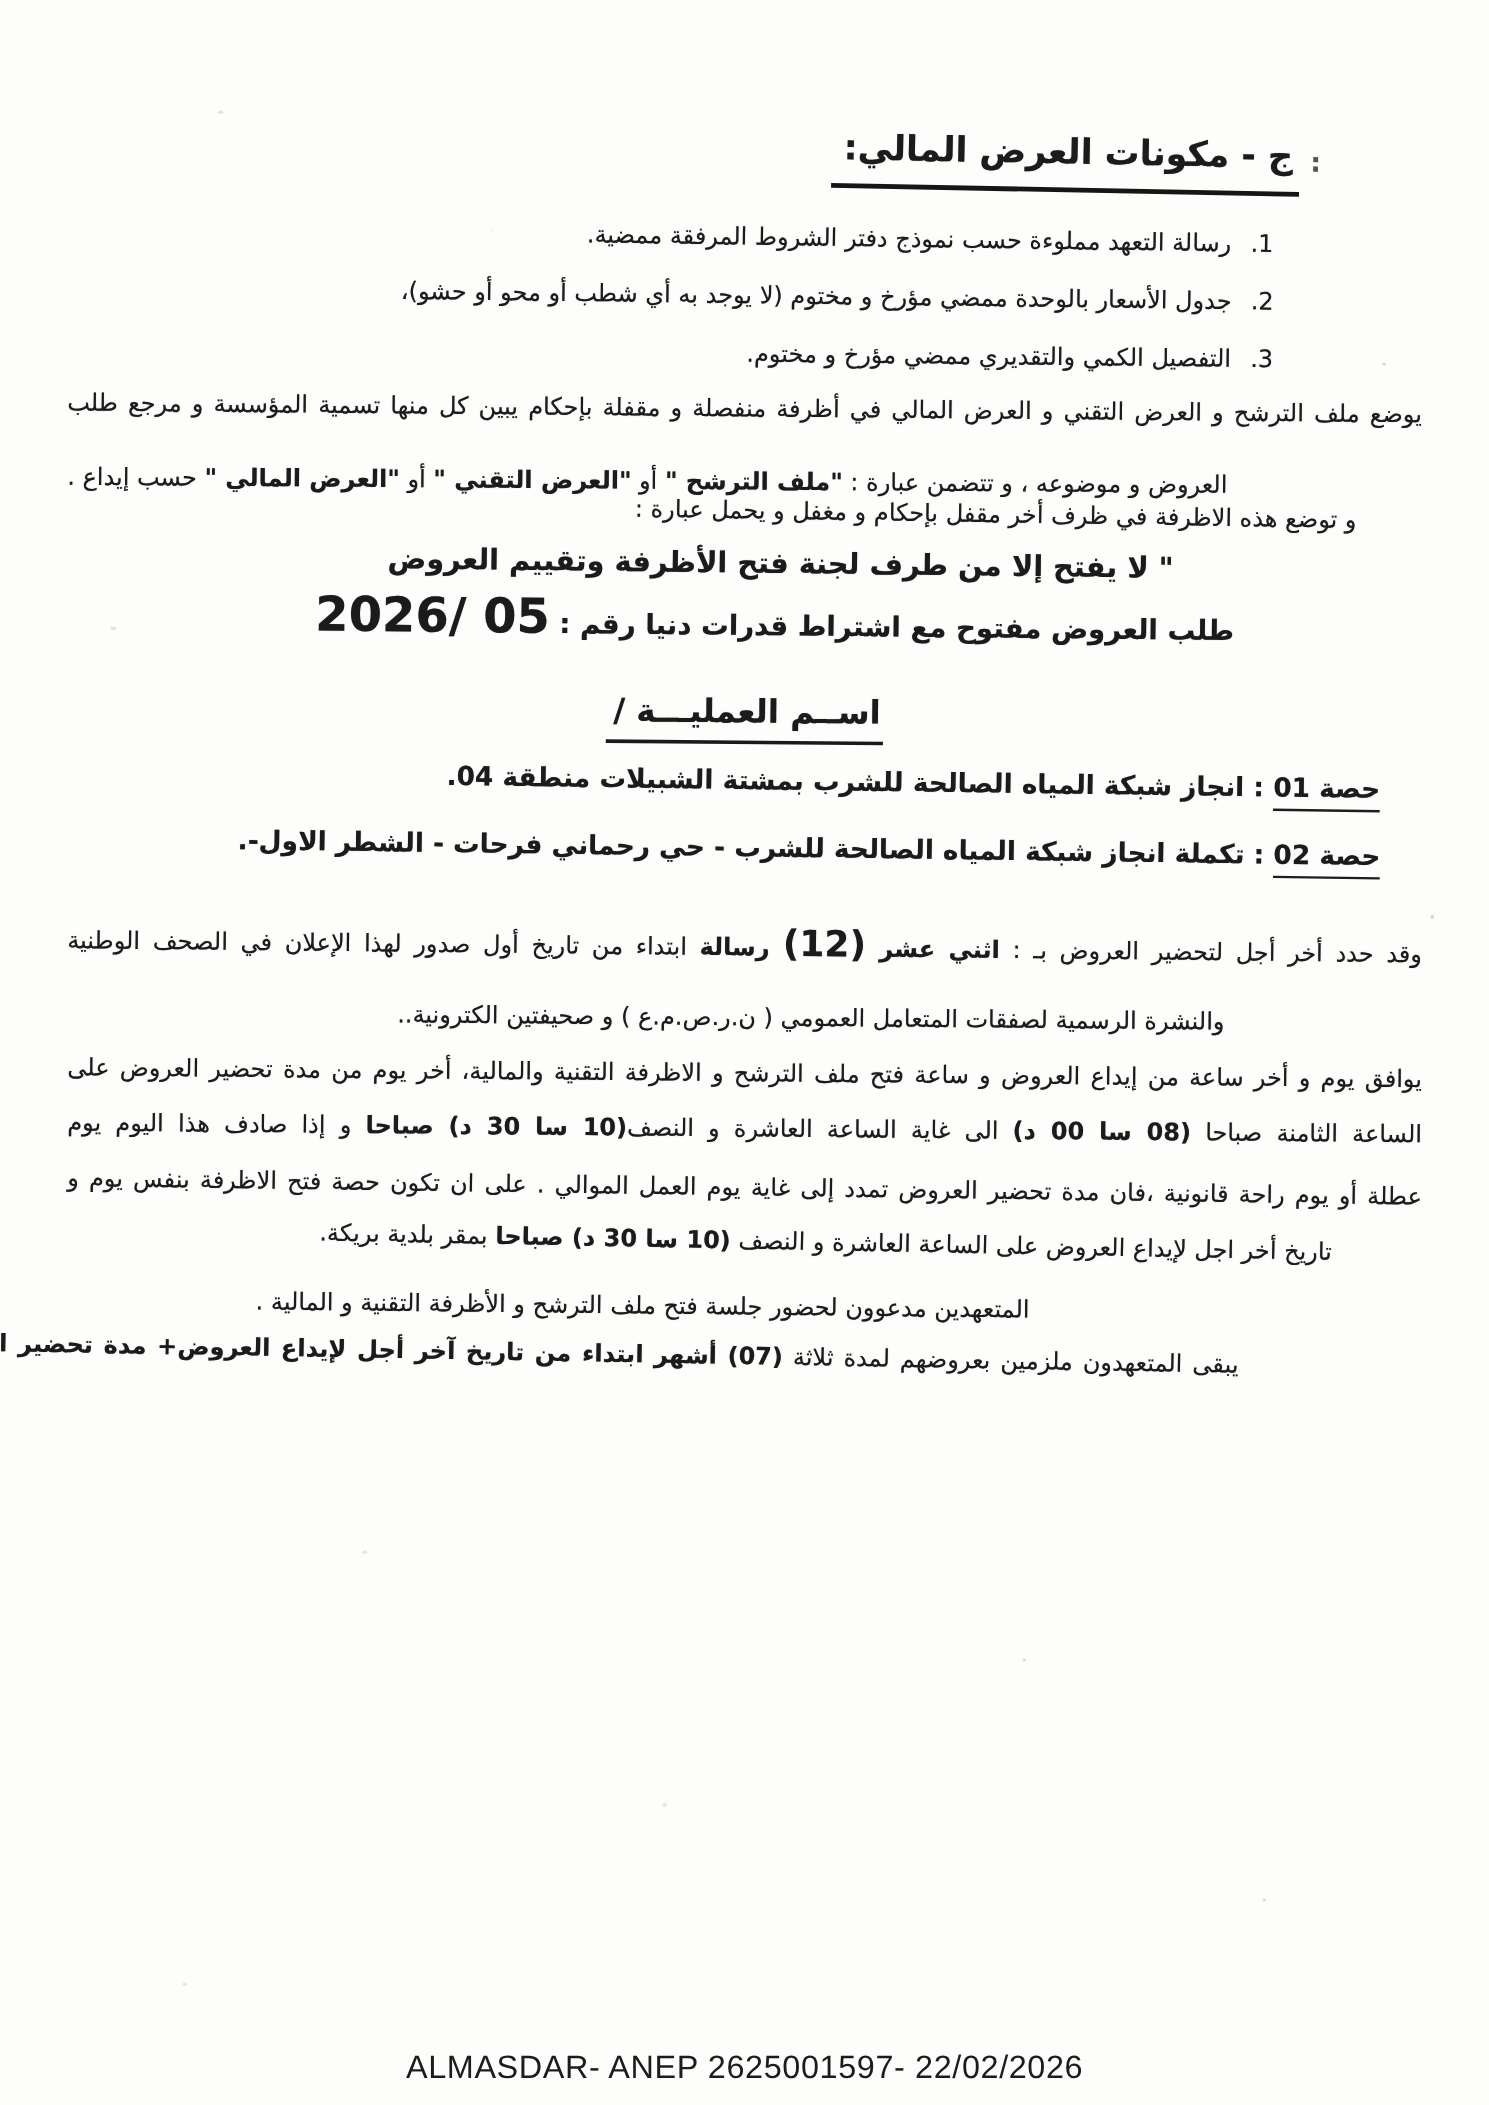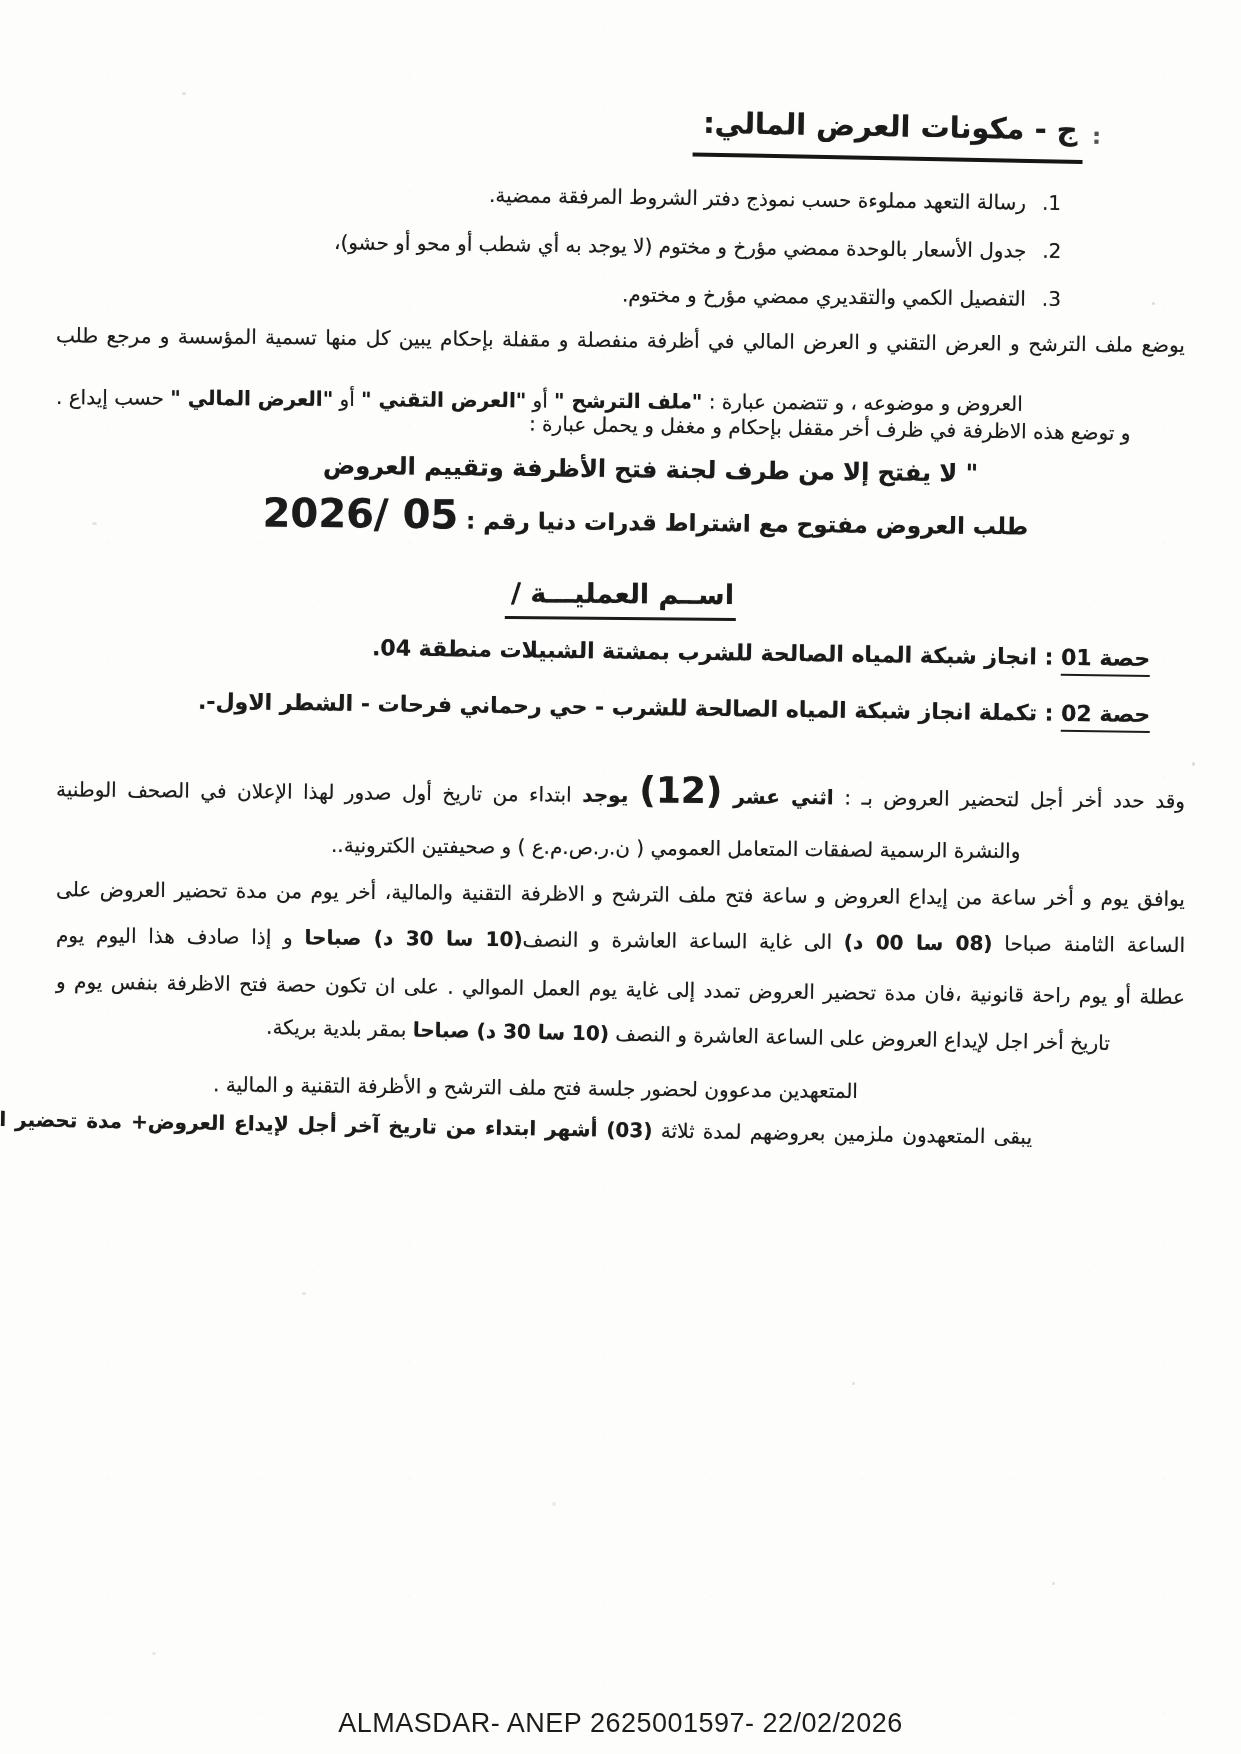--- a/index.html
+++ b/index.html
@@ -30,21 +30,21 @@
   .itm{font-size:20px;}
   .itm .marker{margin-left:16px;display:inline-block;}
   .quote{font-size:24px;font-weight:700;}
   .tender{font-size:23px;font-weight:700;}
   .opname{font-size:27px;font-weight:700;}
   .opname .ub{border-bottom:3px solid #1a1a1a;padding:0 2px 8px 6px;}
   .lot{font-size:22px;}
   .b{font-weight:700;}
   .bu{font-weight:700;border-bottom:2px solid #1d1d1d;padding-bottom:4px;}
   .num{font-weight:700;font-size:40px;letter-spacing:1px;line-height:1;}
-  .bignum{font-weight:700;font-size:36px;line-height:1;}
+  .bignum{font-weight:700;font-size:30px;line-height:1;}
   .footer{
     position:absolute;left:0;right:0;top:1708px;text-align:center;
     direction:ltr;font-family:"Liberation Sans",sans-serif;
     font-size:27px;color:#1c1c1c;letter-spacing:.5px;
   }
   .speck{position:absolute;border-radius:50%;background:#8a8a8a;}
 </style>
 </head>
 <body>
 
@@ -73,31 +73,31 @@
 
   <div class="ln ctr tender" style="top:502px;left:110px;right:60px;transform:rotate(.6deg);"><span class="b">طلب العروض مفتوح مع اشتراط قدرات دنيا  رقم </span><span class="b"> :  </span><span class="num">05 /2026</span></div>
 
   <div class="ln ctr opname" style="top:578px;left:56px;right:56px;transform:rotate(.5deg);">
     <span class="ub">اســم العمليـــة /</span>
   </div>
 
   <div class="ln lot" style="top:642px;right:91px;transform:rotate(.8deg);"><span class="bu">حصة 01</span><span class="b"> : </span><span class="b">انجاز شبكة المياه الصالحة للشرب بمشتة الشبيلات منطقة 04.</span></div>
   <div class="ln lot" style="top:698px;right:91px;transform:rotate(.8deg);"><span class="bu">حصة 02</span><span class="b"> : </span><span class="b">تكملة انجاز شبكة المياه الصالحة للشرب - حي رحماني فرحات - الشطر الاول-.</span></div>
 
-  <div class="ln just" style="top:778px;transform:rotate(.6deg);"><span>وقد حدد أخر أجل لتحضير العروض بـ : </span><span class="b">اثني عشر </span><span class="bignum">(12)</span><span class="b"> يوجد</span><span> ابتداء من تاريخ أول صدور لهذا الإعلان في الصحف الوطنية</span></div>
+  <div class="ln just" style="top:778px;transform:rotate(.6deg);"><span>وقد حدد أخر أجل لتحضير العروض بـ : </span><span class="b">اثني عشر </span><span class="bignum">(12)</span><span class="b"> رسالة</span><span> ابتداء من تاريخ أول صدور لهذا الإعلان في الصحف الوطنية</span></div>
   <div class="ln" style="top:836px;right:221px;transform:rotate(.5deg);">والنشرة الرسمية لصفقات المتعامل العمومي ( ن.ر.ص.م.ع ) و صحيفتين الكترونية..</div>
 
   <div class="ln just" style="top:884px;transform:rotate(.5deg);">يوافق يوم و أخر ساعة من إيداع العروض و ساعة فتح ملف الترشح و الاظرفة التقنية والمالية، أخر يوم من مدة تحضير العروض على</div>
   <div class="ln just" style="top:930px;transform:rotate(.5deg);"><span>الساعة الثامنة صباحا </span><span class="b">(08 سا 00 د)</span><span> الى غاية الساعة العاشرة و النصف</span><span class="b">(10 سا 30 د)</span><span class="b"> صباحا</span><span> و إذا صادف هذا اليوم يوم</span></div>
   <div class="ln just" style="top:982px;transform:rotate(.8deg);">عطلة أو يوم راحة قانونية ،فان مدة تحضير العروض تمدد إلى غاية يوم العمل الموالي . على ان تكون حصة فتح الاظرفة بنفس يوم و</div>
   <div class="ln" style="top:1028px;right:131px;transform:rotate(1.1deg);"><span>تاريخ أخر اجل لإيداع العروض على الساعة العاشرة و النصف </span><span class="b">(10 سا 30 د)</span><span class="b"> صباحا</span><span> بمقر بلدية بريكة.</span></div>
 
   <div class="ln" style="top:1076px;right:383px;transform:rotate(.6deg);">المتعهدين مدعوون لحضور جلسة فتح ملف الترشح و الأظرفة التقنية و المالية .</div>
 
-  <div class="ln" style="top:1122px;right:209px;transform:rotate(1deg);word-spacing:2px;"><span>يبقى المتعهدون ملزمين بعروضهم لمدة ثلاثة </span><span class="b">(03)</span><span class="b"> أشهر ابتداء من تاريخ آخر أجل لإيداع العروض+ مدة تحضير العروض.</span></div>
+  <div class="ln" style="top:1122px;right:209px;transform:rotate(1deg);word-spacing:2px;"><span>يبقى المتعهدون ملزمين بعروضهم لمدة ثلاثة </span><span class="b">(07)</span><span class="b"> أشهر ابتداء من تاريخ آخر أجل لإيداع العروض+ مدة تحضير العروض.</span></div>
 
   <div class="footer">ALMASDAR- ANEP 2625001597- 22/02/2026</div>
 
   <span class="speck" style="top:92px;left:182px;width:4px;height:3px;opacity:.25;"></span>
   <span class="speck" style="top:302px;left:1152px;width:3px;height:3px;opacity:.3;"></span>
   <span class="speck" style="top:522px;left:92px;width:5px;height:3px;opacity:.22;"></span>
   <span class="speck" style="top:762px;left:1192px;width:3px;height:4px;opacity:.3;"></span>
   <span class="speck" style="top:1292px;left:302px;width:4px;height:3px;opacity:.22;"></span>
   <span class="speck" style="top:1382px;left:852px;width:3px;height:3px;opacity:.25;"></span>
   <span class="speck" style="top:1502px;left:552px;width:4px;height:4px;opacity:.18;"></span>

